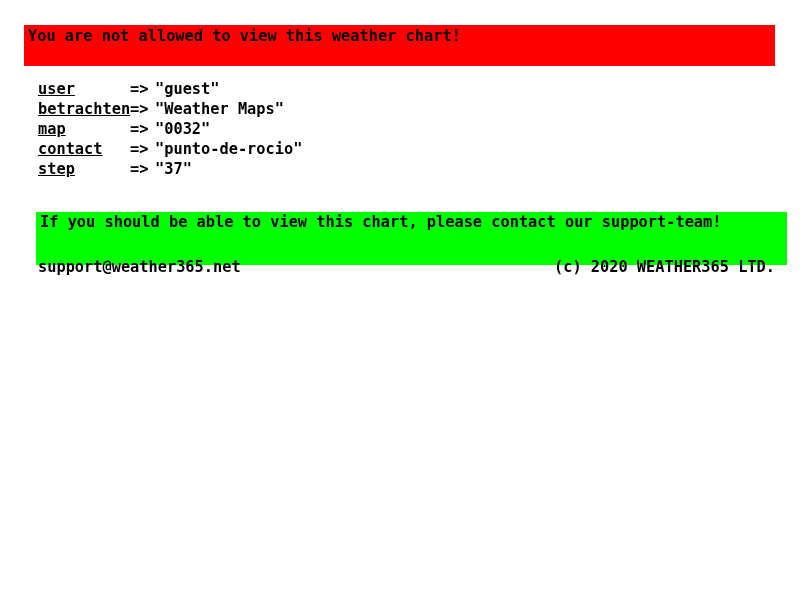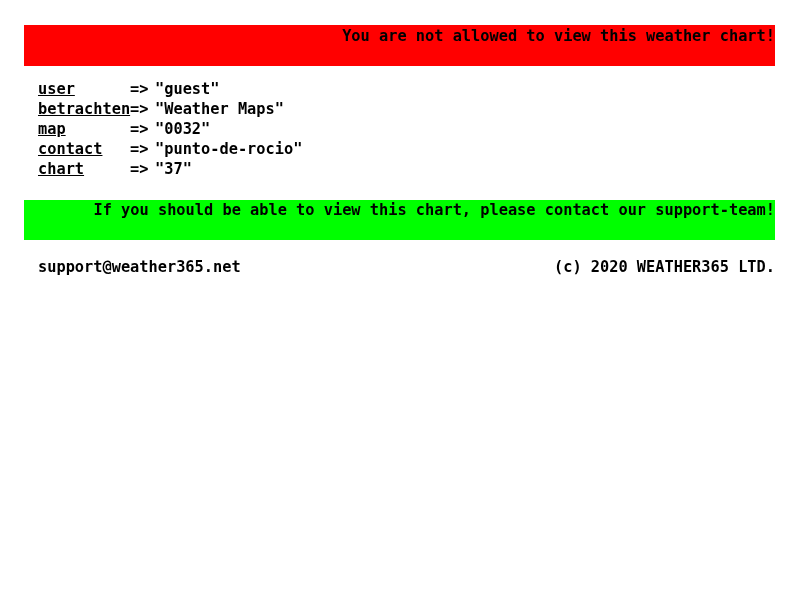--- a/index.html
+++ b/index.html
@@ -11,31 +11,31 @@
     font-weight: bold;
     font-size: 15.3px;
     line-height: 20px;
     color: #000000;
     overflow: hidden;
   }
   .banner {
     position: absolute;
     left: 24px;
     width: 751px;
-    padding-left: 24px;
-    text-align: right;
+    padding-left: 4px;
   }
   .banner-error {
     top: 25px;
     height: 41px;
     padding-top: 1px;
   }
   .banner-info {
-    top: 200px;
-    height: 40px;
+    top: 212px;
+    height: 53px;
+    margin-left: 12px;
   }
   .banner-line { height: 20px; white-space: pre; }
   .kv {
     position: absolute;
     left: 38px;
     top: 79px;
   }
   .kv-row { height: 20px; white-space: pre; }
   .kv-key { display: inline-block; width: 92px; text-decoration: underline; }
   .kv-sep { display: inline-block; width: 25px; }
@@ -55,21 +55,21 @@
 
 <div class="banner banner-error" style="background-color: rgb(255, 0, 0);">
   <div class="banner-line">You are not allowed to view this weather chart!</div>
 </div>
 
 <div class="kv">
   <div class="kv-row"><span class="kv-key">user</span><span class="kv-sep">=&gt;</span><span class="kv-value">"guest"</span></div>
   <div class="kv-row"><span class="kv-key">betrachten</span><span class="kv-sep">=&gt;</span><span class="kv-value">"Weather Maps"</span></div>
   <div class="kv-row"><span class="kv-key">map</span><span class="kv-sep">=&gt;</span><span class="kv-value">"0032"</span></div>
   <div class="kv-row"><span class="kv-key">contact</span><span class="kv-sep">=&gt;</span><span class="kv-value">"punto-de-rocio"</span></div>
-  <div class="kv-row"><span class="kv-key">chart</span><span class="kv-sep">=&gt;</span><span class="kv-value">"37"</span></div>
+  <div class="kv-row"><span class="kv-key">step</span><span class="kv-sep">=&gt;</span><span class="kv-value">"37"</span></div>
 </div>
 
 <div class="banner banner-info" style="background-color: rgb(0, 255, 0);">
   <div class="banner-line">If you should be able to view this chart, please contact our support-team!</div>
 </div>
 
 <div class="footer">
   <span>support@weather365.net</span>
   <span>(c) 2020 WEATHER365 LTD.</span>
 </div>

